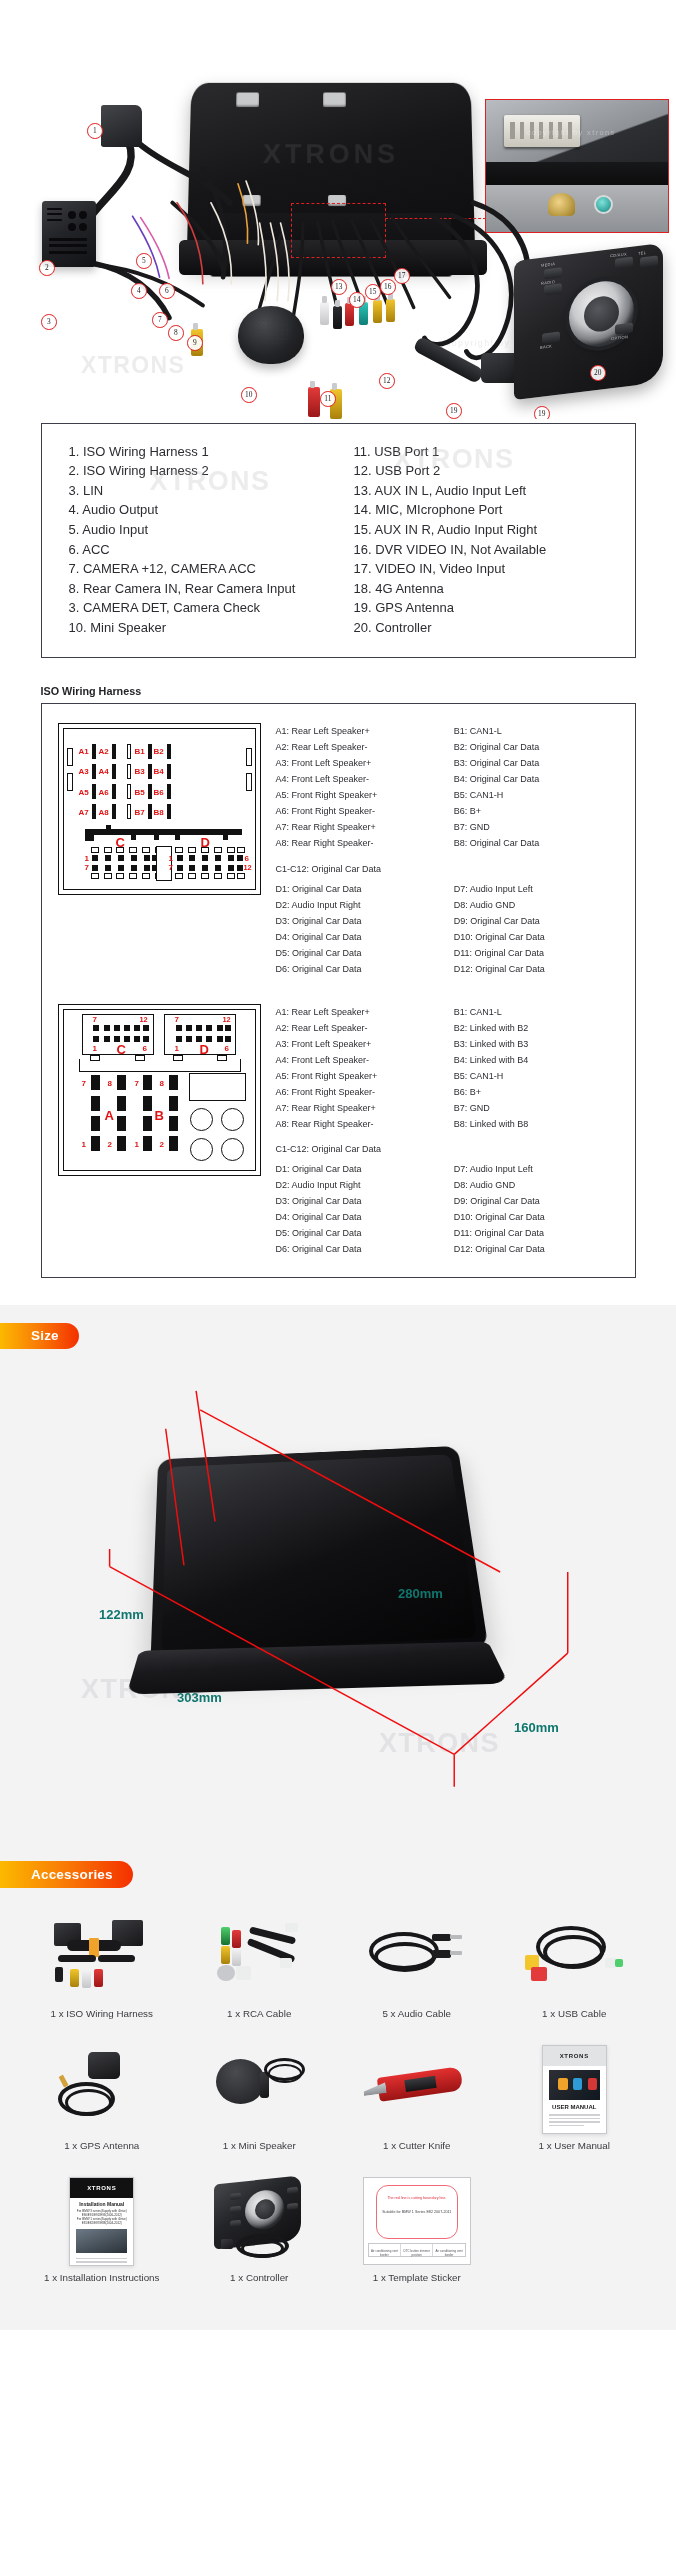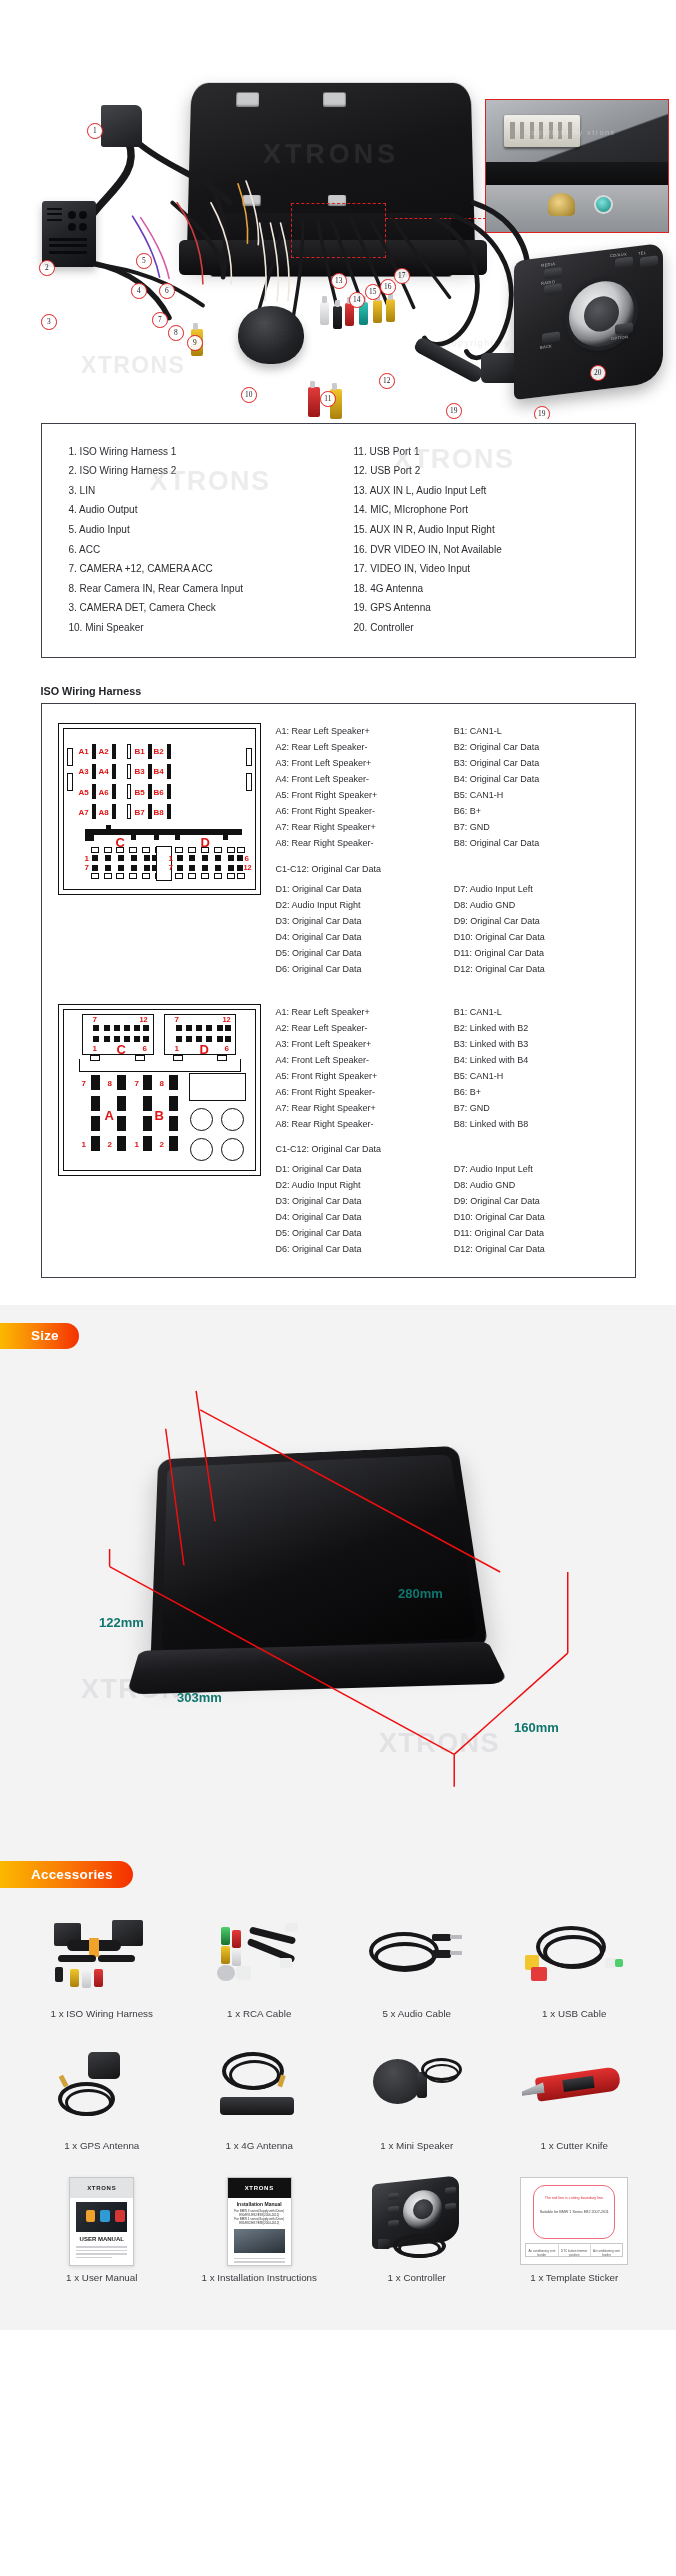--- a/index.html
+++ b/index.html
@@ -192,21 +192,21 @@
     margin:0 auto; width:595px;
     border:1px solid #3c3f4a;
     padding:17.6px 27px 19px 27px;
     position:relative; background:#fff;
   }
   .list-grid{
     display:grid; grid-template-columns:1fr 1fr; column-gap:31px; row-gap:0;
   }
   .list-col{ display:flex; flex-direction:column; }
   .list-item{
-    font-size:10px; line-height:19.6px; color:#2c2d31;
+    font-size:13px; line-height:19.6px; color:#2c2d31;
     white-space:nowrap;
   }
 
   
   .iso-title{
     width:595px; margin:8px auto 6.8px auto;
     font-size:10.8px; font-weight:bold; color:#232428;
   }
   .iso-box{
     margin:0 auto 27px auto; width:595px;
@@ -530,21 +530,21 @@
     <div class="callout" style="left:41px;  top:314px;">3</div>
     <div class="callout" style="left:131px; top:283px;">4</div>
     <div class="callout" style="left:136px; top:253px;">5</div>
     <div class="callout" style="left:159px; top:283px;">6</div>
     <div class="callout" style="left:152px; top:312px;">7</div>
     <div class="callout" style="left:168px; top:325px;">8</div>
     <div class="callout" style="left:187px; top:335px;">9</div>
     <div class="callout" style="left:241px; top:387px;">10</div>
     <div class="callout" style="left:320px; top:391px;">11</div>
     <div class="callout" style="left:379px; top:373px;">12</div>
-    <div class="callout" style="left:331px; top:273px;">13</div>
+    <div class="callout" style="left:331px; top:279px;">13</div>
     <div class="callout" style="left:349px; top:292px;">14</div>
     <div class="callout" style="left:365px; top:284px;">15</div>
     <div class="callout" style="left:380px; top:279px;">16</div>
     <div class="callout" style="left:394px; top:268px;">17</div>
     <div class="callout" style="left:446px; top:403px;">19</div>
     <div class="callout" style="left:534px; top:406px;">19</div>
     <div class="callout" style="left:590px; top:365px;">20</div>
   </div>
 
   <div class="list-wrap">
@@ -903,21 +903,21 @@
 
           <line x1="162" y1="322" x2="672" y2="600"></line>
 
           <line x1="672" y1="600" x2="840" y2="450"></line>
           <line x1="840" y1="450" x2="840" y2="330"></line>
           <line x1="672" y1="600" x2="672" y2="648"></line>
           <line x1="162" y1="322" x2="162" y2="296"></line>
         </g>
       </svg>
 
-      <div class="dim-label" style="left:99px; top:266px;">122mm</div>
+      <div class="dim-label" style="left:99px; top:258px;">122mm</div>
       <div class="dim-label" style="left:398px; top:237px;">280mm</div>
       <div class="dim-label" style="left:177px; top:341px;">303mm</div>
       <div class="dim-label" style="left:514px; top:371px;">160mm</div>
     </div>
   </div>
 
   <div class="acc-band">
     <div class="badge">Accessories</div>
 
     <div class="acc-grid">
@@ -991,31 +991,20 @@
           <div class="a-harness" style="width:101px;">
             <div class="a-puck" style="left:37px; top:0px;"></div>
             <div class="a-loop" style="left:6.8px; top:30px; width:57px; height:34px; border-radius:50%; border-width:4px;"></div>
             <div class="a-loop" style="left:13.5px; top:37px; width:47px; height:27px; border-radius:50%; border-width:3.4px;"></div>
             <div class="a-tip" style="left:9.5px; top:23px; width:5.4px; height:12px; background:#d2a13a; transform:rotate(-28deg);"></div>
           </div>
         </div>
         <div class="acc-cap">1 x GPS Antenna</div>
       </div>
 
-      <div class="acc-cell">
-        <div class="acc-art">
-          <div class="a-harness" style="width:101px;">
-            <div class="a-loop" style="left:13.5px; top:0px; width:62px; height:38px; border-radius:50%; border-width:4px;"></div>
-            <div class="a-loop" style="left:20px; top:8px; width:51px; height:30px; border-radius:50%; border-width:3.4px;"></div>
-            <div class="a-bar" style="left:10.8px; top:45px;"></div>
-            <div class="a-tip" style="left:70px; top:23px; width:5.4px; height:12px; background:#d2a13a; transform:rotate(18deg);"></div>
-          </div>
-        </div>
-        <div class="acc-cap">1 x 4G Antenna</div>
-      </div>
 
       <div class="acc-cell">
         <div class="acc-art">
           <div class="a-harness" style="width:101px;">
             <div class="a-spk" style="left:6.8px; top:6.8px;"></div>
             <div class="a-blk" style="left:51px; top:20px; width:9.5px; height:26px; border-radius:2.7px;"></div>
             <div class="a-loop" style="left:55px; top:5.4px; width:41px; height:23px; border-radius:50%; border-width:3.4px;"></div>
             <div class="a-loop" style="left:59px; top:12px; width:34px; height:19px; border-radius:50%; border-width:2.7px;"></div>
           </div>
         </div>

